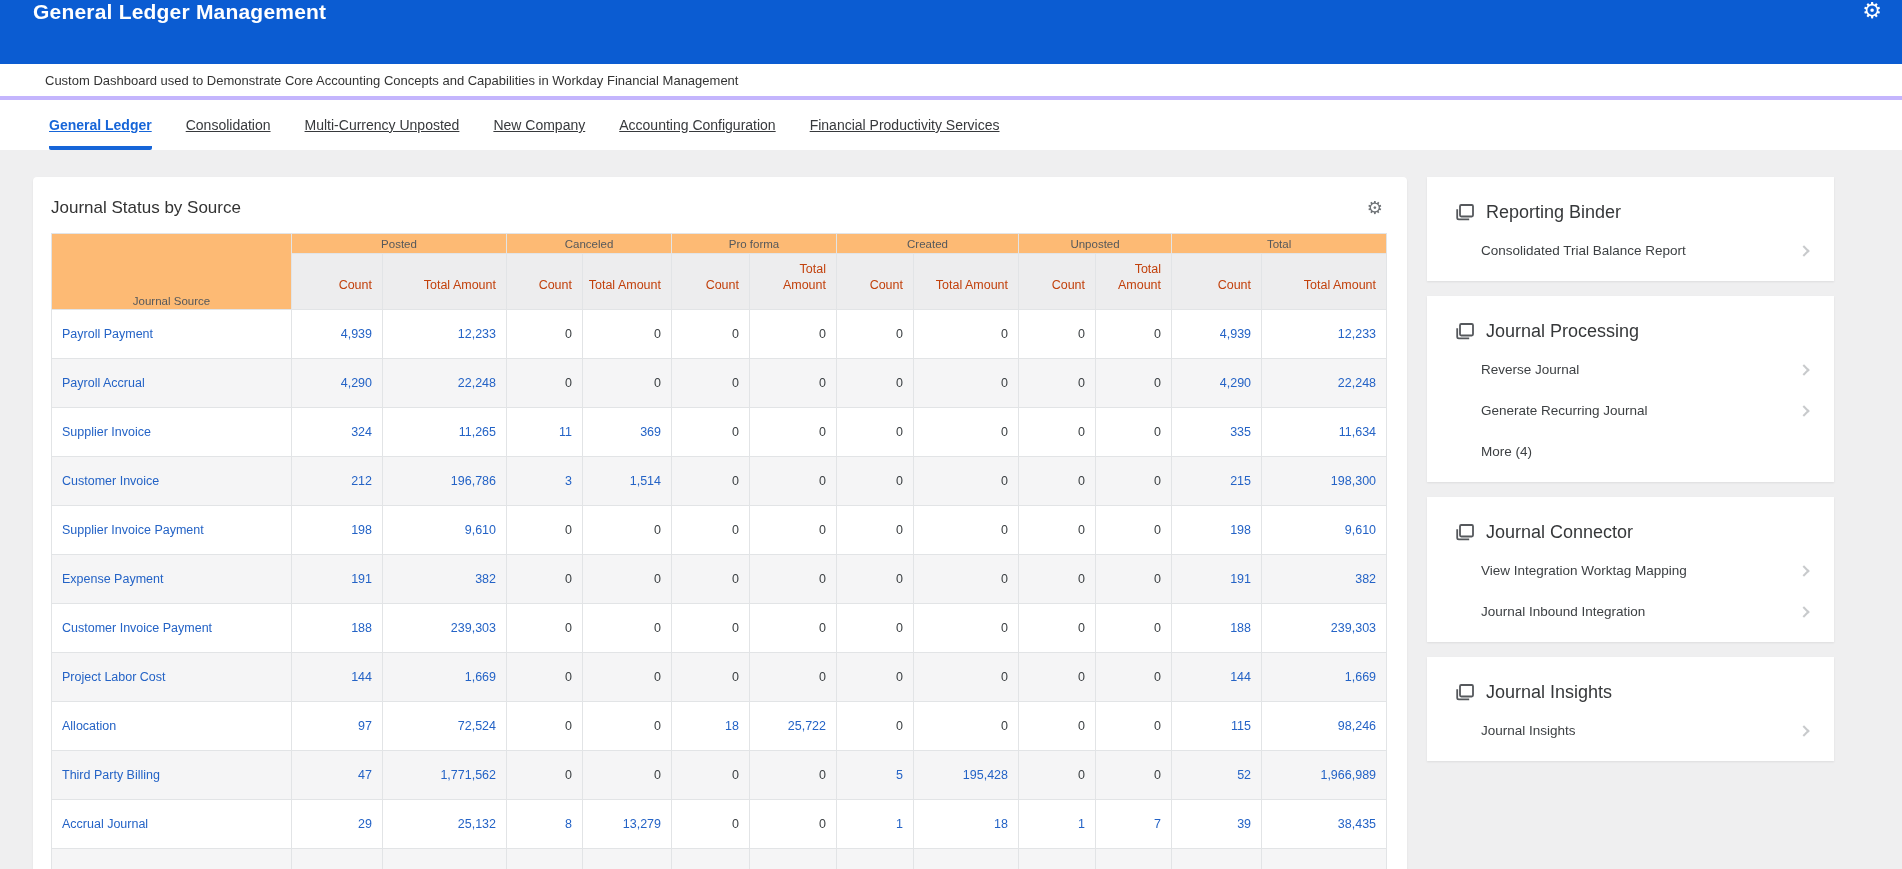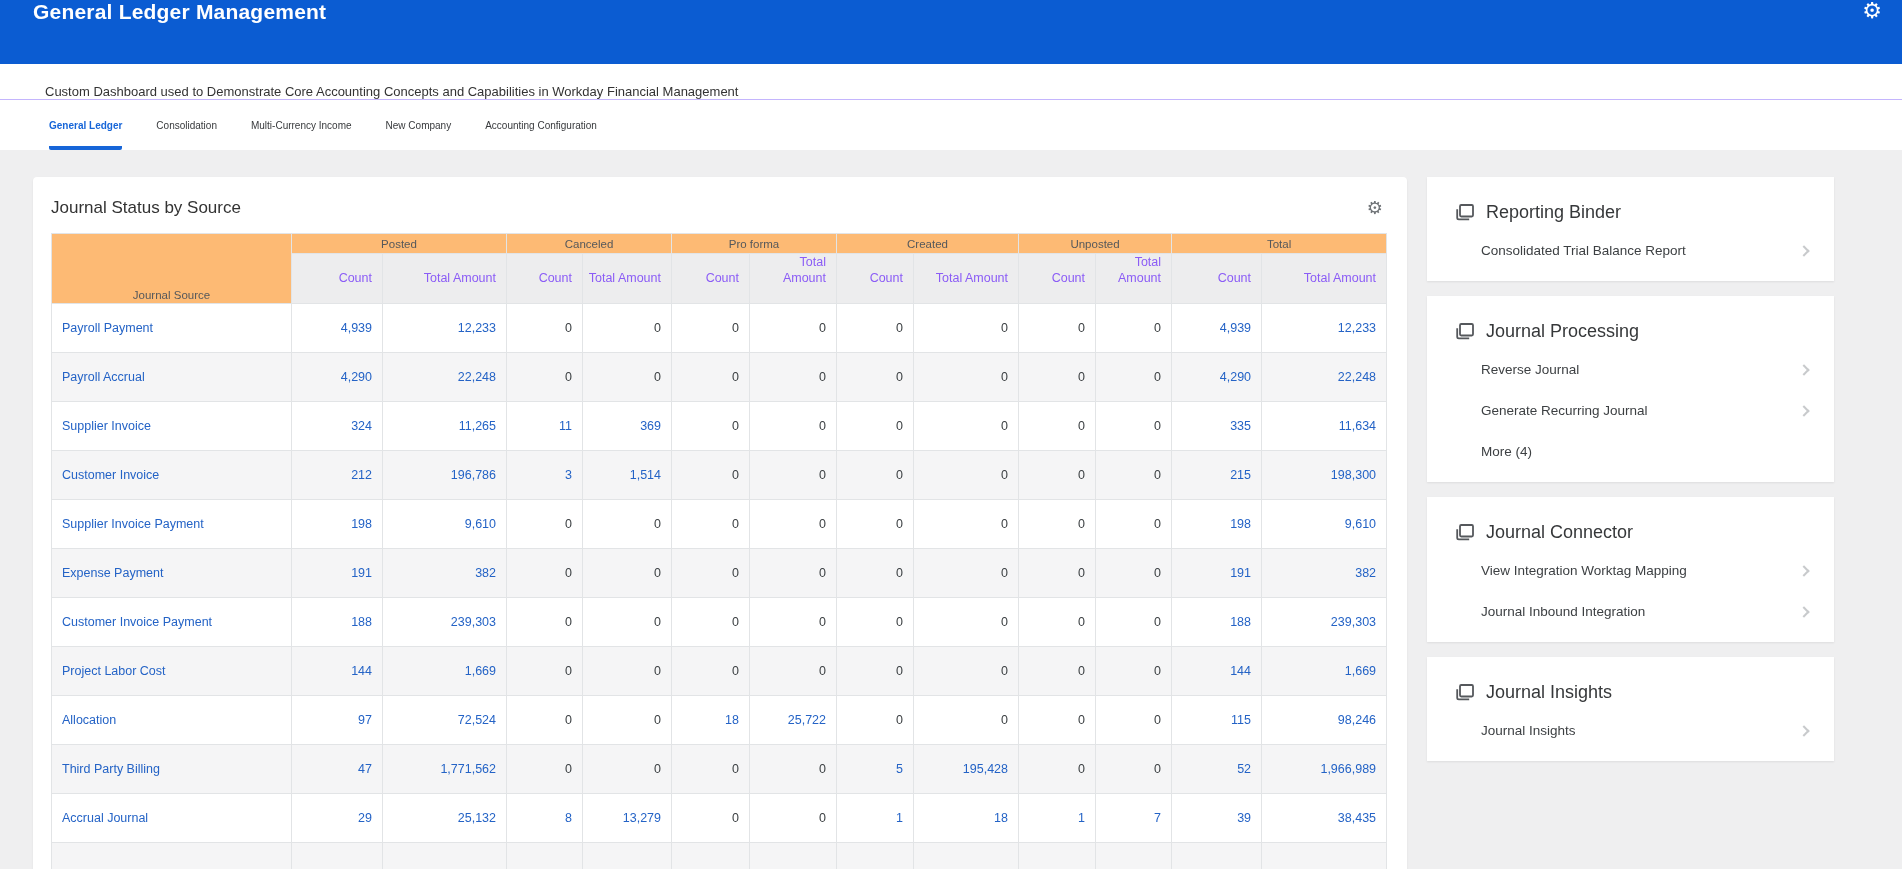--- a/index.html
+++ b/index.html
@@ -19,46 +19,46 @@
   html,body{width:1902px;height:869px;overflow:hidden;}
   body{font-family:"Liberation Sans","DejaVu Sans",sans-serif;background:#fff;}
 
   
   .appbar{height:64px;background:var(--header-bg);display:flex;align-items:flex-start;padding:0 20px 0 33px;}
   .appbar-title{color:#fff;font-size:21px;font-weight:bold;letter-spacing:.2px;}
   .appbar-spacer{flex:1;}
   .gear{color:#fff;font-size:22px;line-height:1;cursor:pointer;}
 
   
-  .subtitle-row{height:36px;display:flex;align-items:flex-end;padding-left:45px;border-bottom:1px solid #c4b5fd;background:#fff;}
+  .subtitle-row{height:36px;display:flex;align-items:center;padding-left:45px;border-bottom:4px solid #c4b5fd;background:#fff;}
   .subtitle-row span{font-size:13px;color:#333;}
 
   
   .tabs{height:50px;display:flex;align-items:stretch;gap:34px;padding-left:49px;background:#fff;}
-  .tab{display:flex;align-items:center;font-size:10px;color:#37393c;cursor:pointer;
-       border-bottom:4px solid transparent;padding-top:4px;}
+  .tab{display:flex;align-items:center;font-size:14px;color:#37393c;cursor:pointer;
+       border-bottom:4px solid transparent;padding-top:4px;text-decoration:underline;}
   .tab.active{color:var(--accent);border-bottom-color:var(--accent);border-radius:0 0 2px 2px;font-weight:bold;}
 
   
   .content{background:var(--page-bg);height:719px;display:flex;gap:20px;padding:27px 28px 0 33px;align-items:flex-start;}
   .card{background:#fff;border-radius:4px;box-shadow:0 1px 2px rgba(0,0,0,.08);}
   .main-card{width:1374px;height:900px;padding:20px 18px 0 18px;}
   .main-card-head{display:flex;align-items:center;margin-bottom:14px;}
   .panel-title{font-size:17px;color:#333;font-weight:normal;}
   .panel-gear{margin-left:auto;color:#6f7377;font-size:18px;margin-right:6px;cursor:pointer;}
 
   
   table.jrnl{border-collapse:collapse;table-layout:fixed;width:1335px;font-size:12.5px;}
   table.jrnl th,table.jrnl td{border:1px solid var(--border-inner);overflow:hidden;}
   table.jrnl{border:1px solid var(--border-outer);}
   th.corner{background:var(--hdr-cell);vertical-align:bottom;text-align:left;
             padding:0 0 18px 10px;font-weight:normal;color:#4a4e53;font-size:12.5px;}
   tr.grp th{height:20px;background:#fdba74;font-weight:normal;color:#55585b;font-size:11.5px;text-align:center;padding:2px 0;}
-  tr.sub th{height:49px;background:var(--hdr-cell);vertical-align:bottom;text-align:right;
-            padding:0 10px 16px 4px;font-weight:normal;color:#8b5cf6;font-size:12.5px;line-height:1.3;}
+  tr.sub th{height:56px;background:var(--hdr-cell);vertical-align:bottom;text-align:right;
+            padding:0 10px 16px 4px;font-weight:normal;color:#c2410c;font-size:12.5px;line-height:1.3;}
   tbody td{height:49px;text-align:right;padding:0 10px;color:var(--zero);background:#fff;}
   tbody tr:nth-child(even) td{background:var(--row-alt);}
   tbody td.src{text-align:left;padding-left:10px;}
   tbody td .lnk{color:var(--link);cursor:pointer;}
   tbody tr.partial td{height:49px;}
 
   
   .sidebar{width:407px;display:flex;flex-direction:column;gap:15px;}
   .side-card{background:#fff;box-shadow:0 1px 2px rgba(0,0,0,.08);padding:20px 0 10px 0;}
   .side-head{display:flex;align-items:center;gap:10px;padding:4px 24px 6px 26px;}
@@ -78,23 +78,24 @@
   <span class="gear">⚙</span>
 </div>
 
 <div class="subtitle-row">
   <span>Custom Dashboard used to Demonstrate Core Accounting Concepts and Capabilities in Workday Financial Management</span>
 </div>
 
 <div class="tabs">
     <div class="tab active">General Ledger</div>
     <div class="tab">Consolidation</div>
-    <div class="tab">Multi-Currency Income</div>
+    <div class="tab">Multi-Currency Unposted</div>
     <div class="tab">New Company</div>
     <div class="tab">Accounting Configuration</div>
+    <div class="tab">Financial Productivity Services</div>
   </div>
 
 <div class="content">
 
   <div class="card main-card">
     <div class="main-card-head">
       <span class="panel-title">Journal Status by Source</span>
       <span class="panel-gear">⚙</span>
     </div>
     <table class="jrnl">

